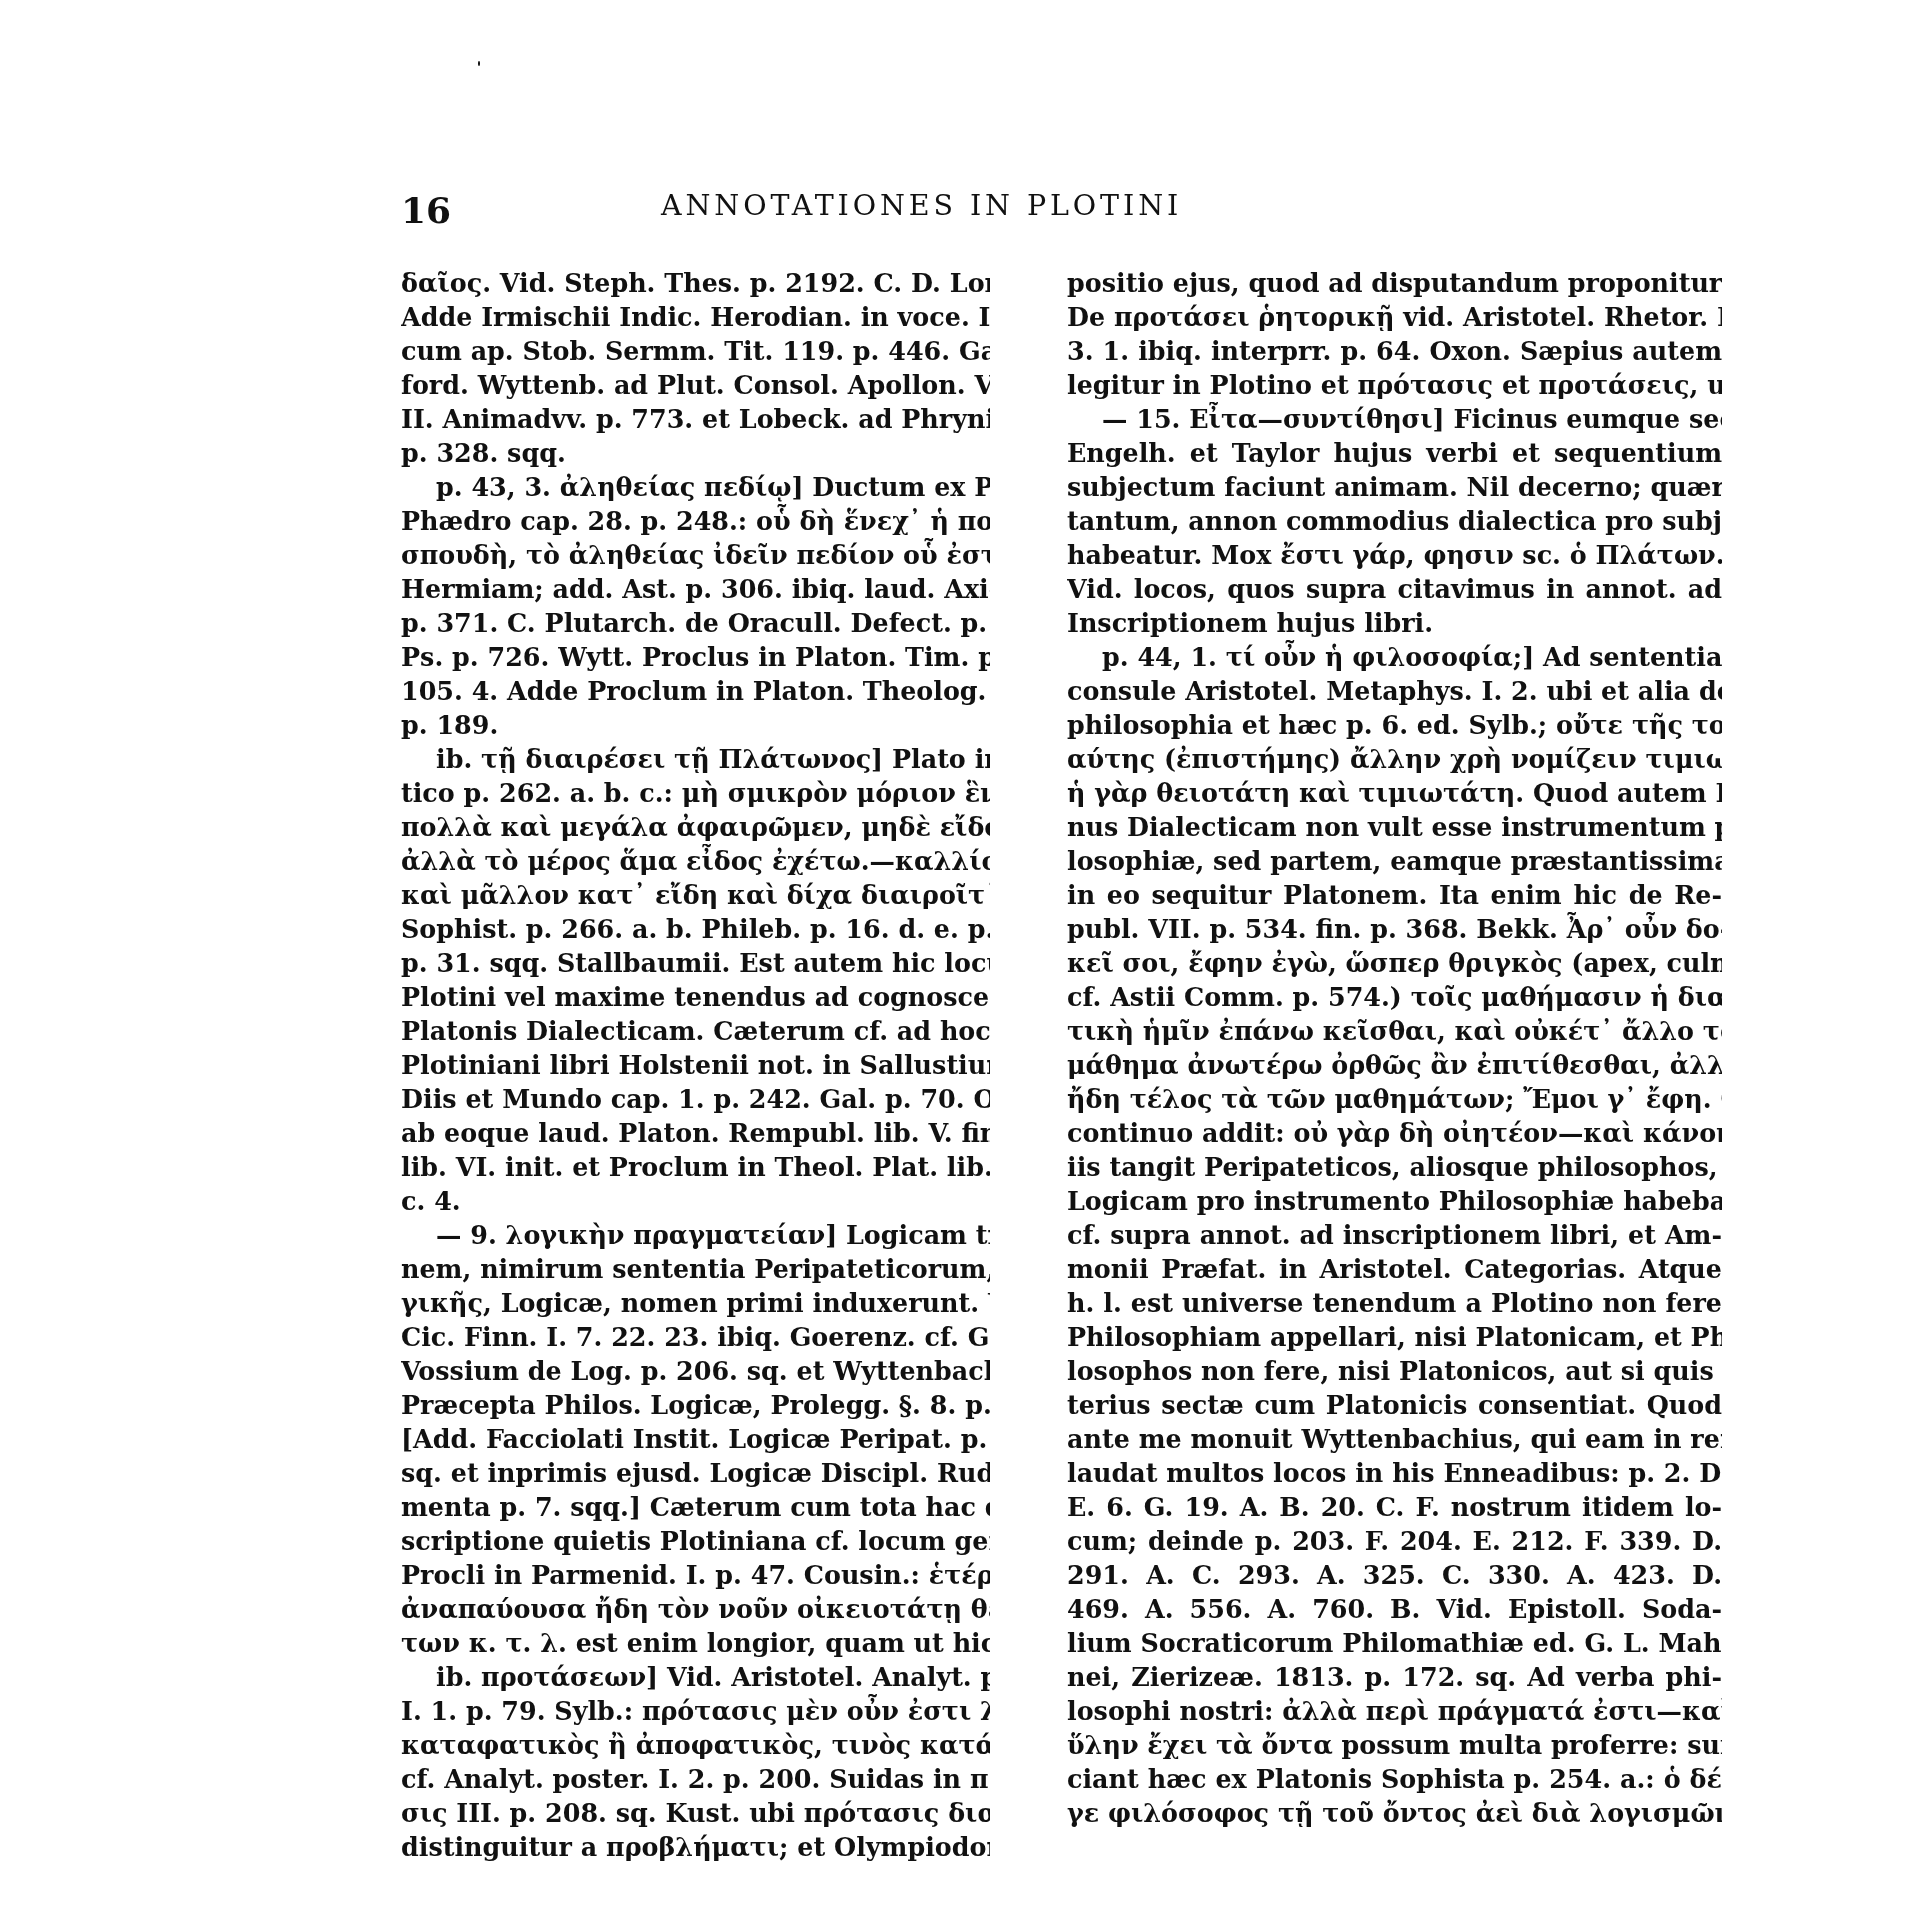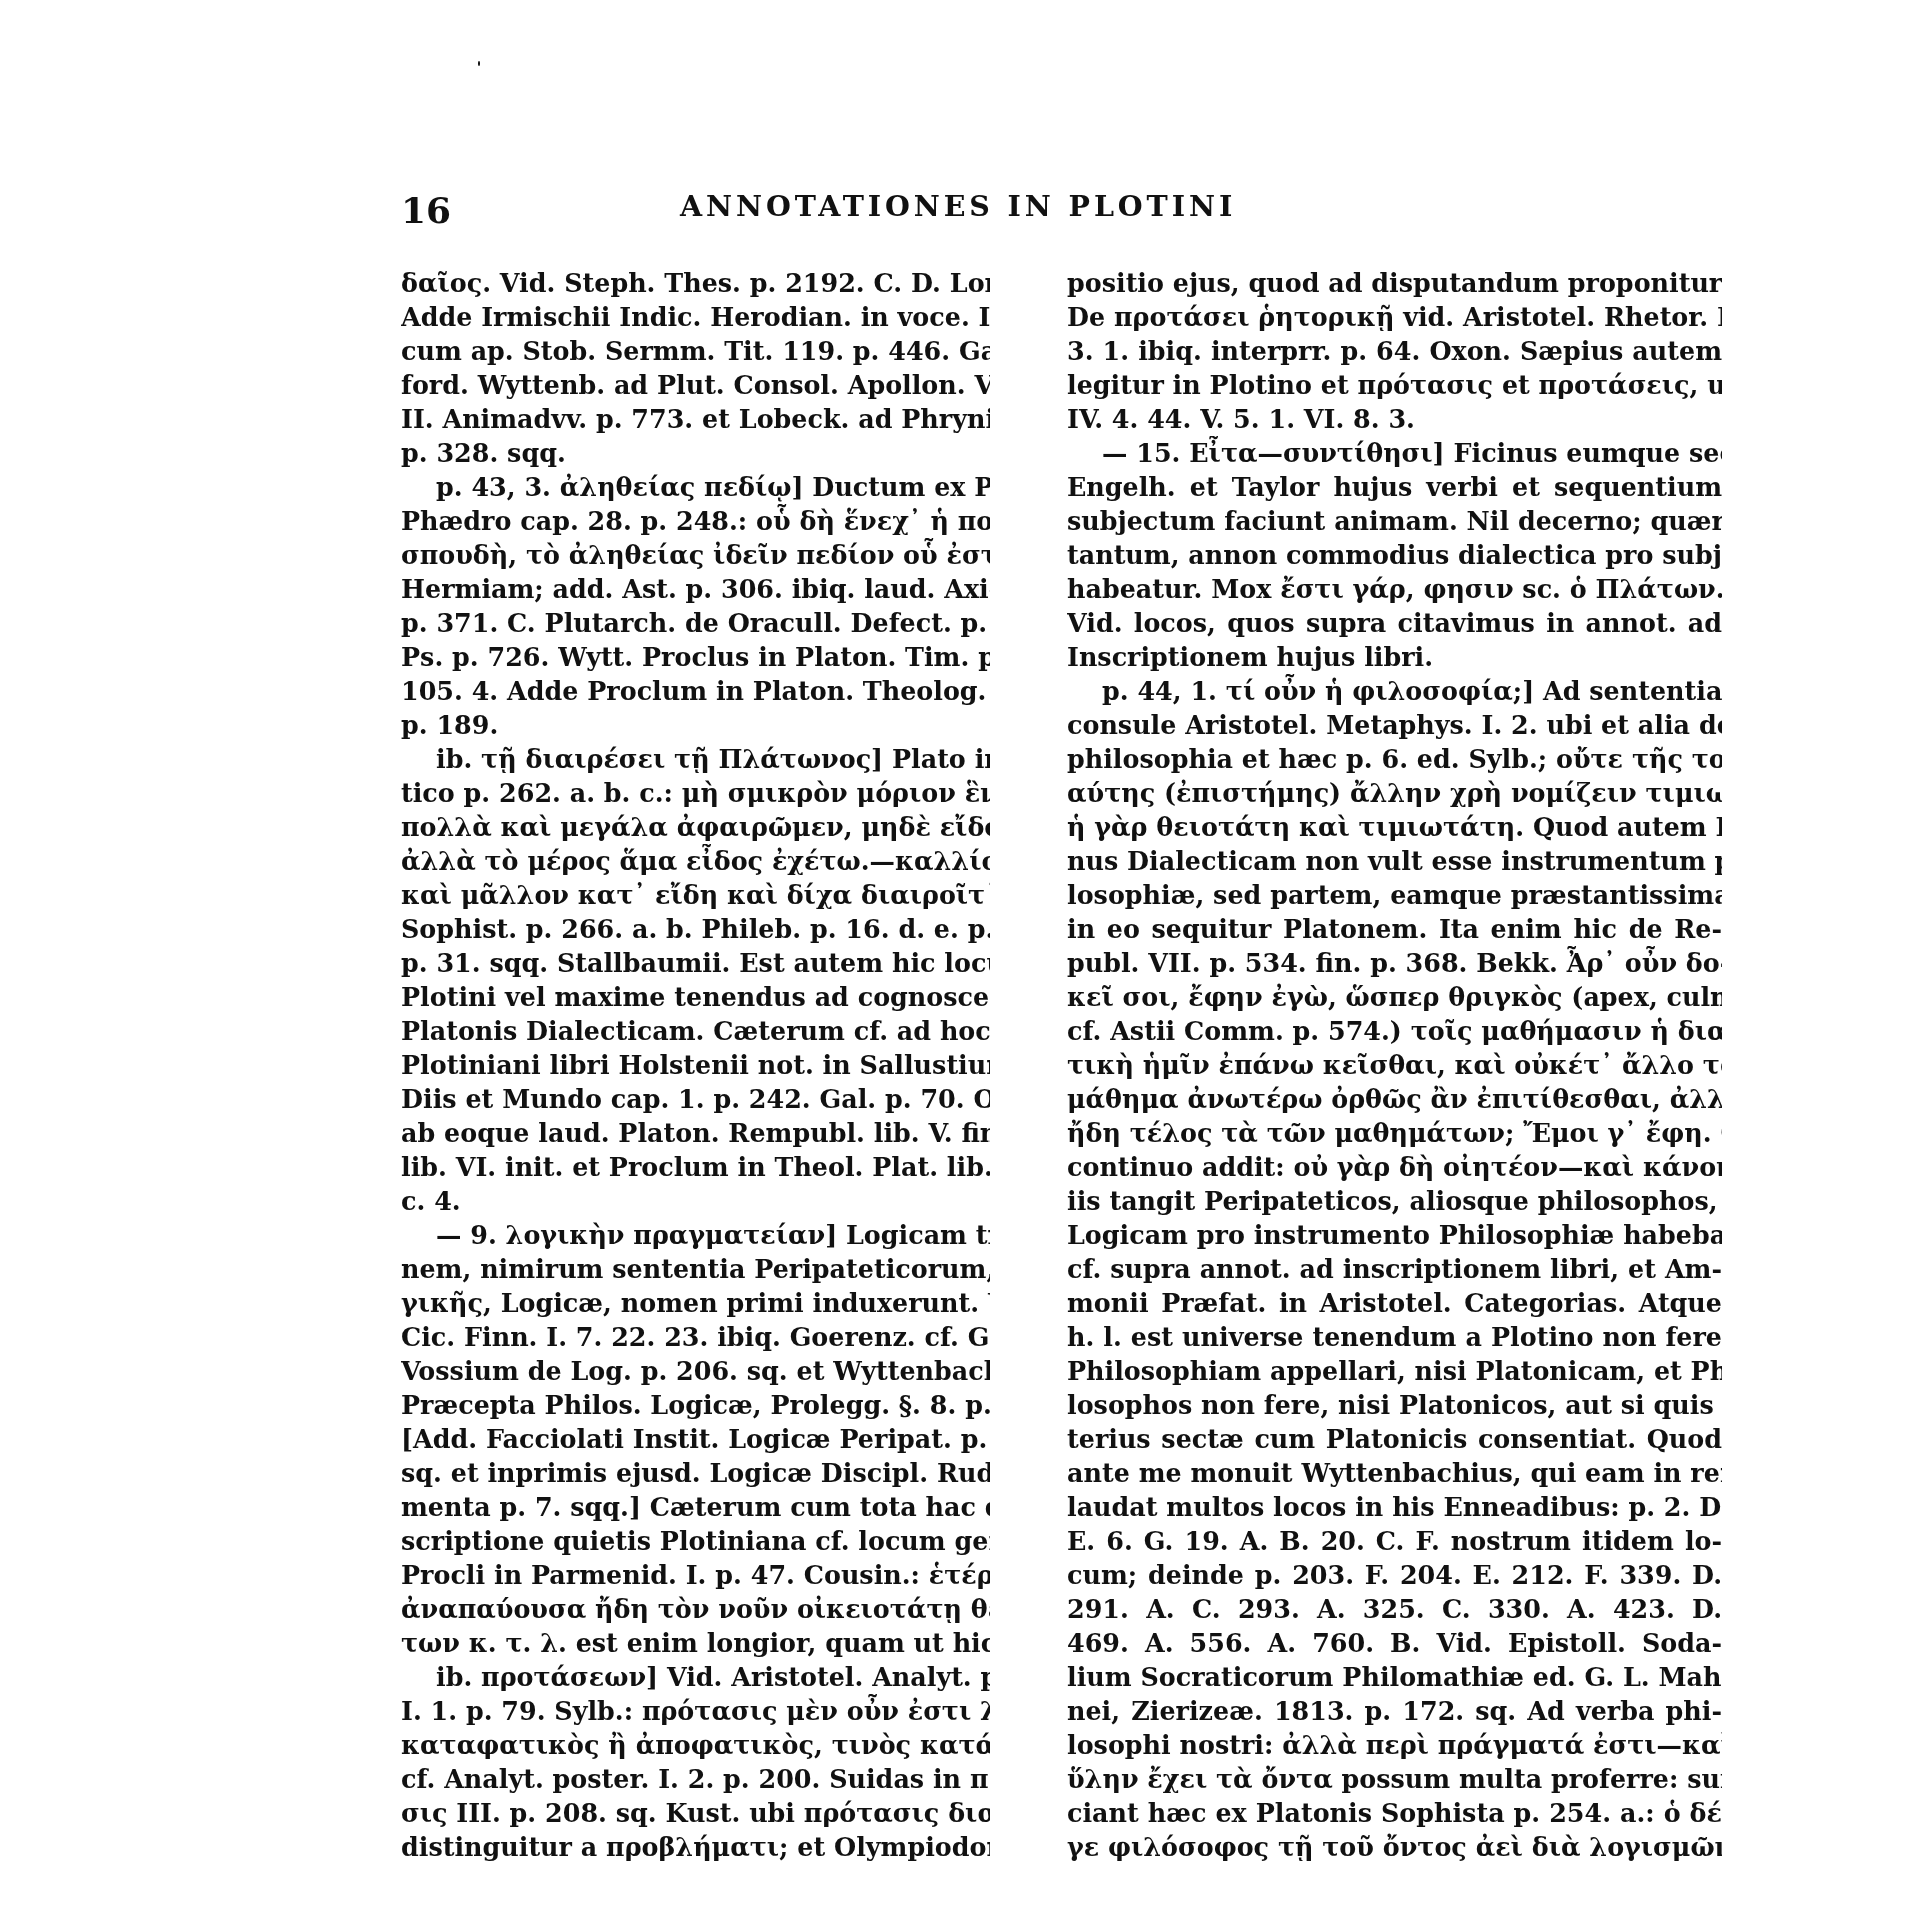--- a/index.html
+++ b/index.html
@@ -2,22 +2,22 @@
 <html style="font-size:6.2px"><head>
 <meta charset="utf-8">
 <style>
   html, body { margin: 0; padding: 0; background: #ffffff; }
   body { width: 1972px; height: 2547px; position: relative; overflow: hidden;
          font-family: "DejaVu Serif", "Liberation Serif", serif; color: #111; }
   .speck { position: absolute; left: 478px; top: 61px; width: 2.3px; height: 4.6px;
            background: #111; border-radius: 50%; }
   .header { position: absolute; top: 189px; left: 401px; width: 1321px; height: 39px; }
   .pagenum { position: absolute; left: 0; top: 0; font-size: 36px; font-weight: bold; }
-  .running-title { position: absolute; left: 260px; top: 0; font-size: 28.5px; font-weight: bold;
-                   letter-spacing: 3.9px; margin-left: 19px; }
+  .running-title { position: absolute; left: 260px; top: 0; font-size: 28.5px; font-weight: normal;
+                   letter-spacing: 3.9px; }
   .col { position: absolute; top: 266px; font-size: 25.4px; line-height: 34px; font-weight: bold;
          text-align: justify; }
   .col.left { left: 401px; width: 589px; }
   .col.right { left: 1067px; width: 655px; }
   .line { display: block; white-space: nowrap; text-align-last: justify; text-align: justify;
           overflow: hidden; height: 34px; }
   .line.last { text-align-last: left; }
   .line.indent { padding-left: 35px; }
 </style>
 </head>
@@ -77,21 +77,20 @@
     <span class="line">καταφατικὸς ἢ ἀποφατικὸς, τινὸς κατά τινος κ. τ. λ.</span>
     <span class="line">cf. Analyt. poster. I. 2. p. 200. Suidas in πρότα-</span>
     <span class="line">σις III. p. 208. sq. Kust. ubi πρότασις διαλεκτικὴ</span>
     <span class="line">distinguitur a προβλήματι; et Olympiodor. in</span>
   </div>
 <div class="col right" id="right-col">
     <span class="line">positio ejus, quod ad disputandum proponitur.</span>
     <span class="line">De προτάσει ῥητορικῇ vid. Aristotel. Rhetor. I.</span>
     <span class="line">3. 1. ibiq. interprr. p. 64. Oxon. Sæpius autem</span>
     <span class="line">legitur in Plotino et πρότασις et προτάσεις, ut</span>
-    <span class="line last">IV. 4. 44. V. 5. 1. VI. 8. 3.</span>
     <span class="line indent">— 15. Εἶτα—συντίθησι] Ficinus eumque secuti</span>
     <span class="line">Engelh. et Taylor hujus verbi et sequentium</span>
     <span class="line">subjectum faciunt animam. Nil decerno; quæro</span>
     <span class="line">tantum, annon commodius dialectica pro subjecto</span>
     <span class="line">habeatur. Mox ἔστι γάρ, φησιν sc. ὁ Πλάτων.</span>
     <span class="line">Vid. locos, quos supra citavimus in annot. ad</span>
     <span class="line last">Inscriptionem hujus libri.</span>
     <span class="line indent">p. 44, 1. τί οὖν ἡ φιλοσοφία;] Ad sententiam</span>
     <span class="line">consule Aristotel. Metaphys. I. 2. ubi et alia de</span>
     <span class="line">philosophia et hæc p. 6. ed. Sylb.; οὔτε τῆς τοι-</span>

